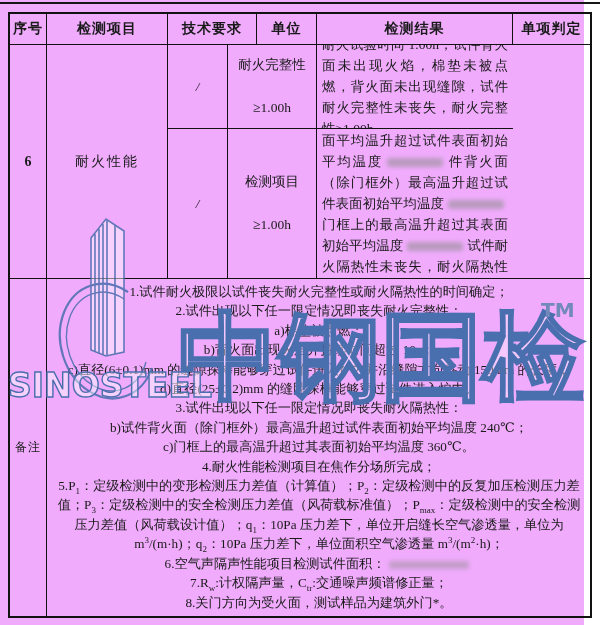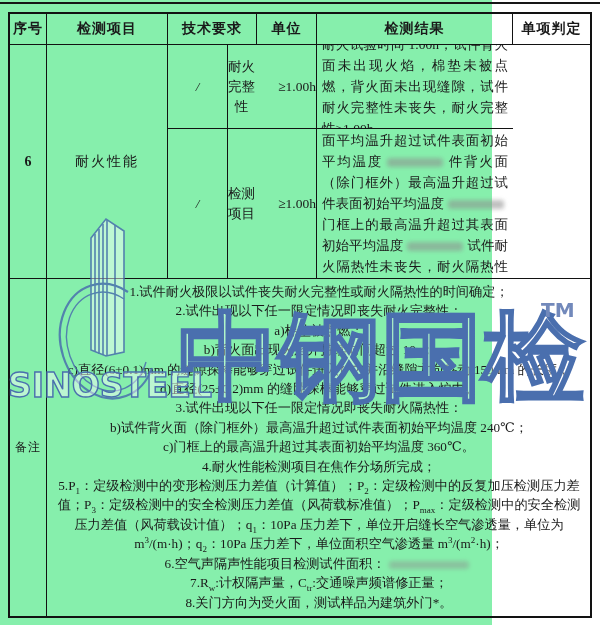--- a/index.html
+++ b/index.html
@@ -1,18 +1,18 @@
 <!DOCTYPE html>
 <html><head>
 <meta charset="utf-8">
 <style>
   * { margin:0; padding:0; box-sizing:border-box; }
   html,body { width:600px; height:625px; background:#ffffff; overflow:hidden;
     font-family:"Liberation Serif","DejaVu Serif",serif; color:#1a1a1a; }
-  .page { position:relative; width:492px; height:625px; background:#86efac; }
+  .page { position:relative; width:584px; height:625px; background:#f0abfc; }
 
   .top-rule { position:absolute; left:0; top:2px; width:600px; height:2px; background:#161616; }
 
   .tbl { position:absolute; left:8px; top:12px; width:584px; height:606px;
     border:2px solid #121212; background:transparent; }
 
   .row { display:flex; width:100%; }
   .cell { border-right:1px solid #121212; display:flex; align-items:center;
     justify-content:center; text-align:center; overflow:hidden; }
   .cell.last { border-right:none; }
@@ -27,21 +27,21 @@
   .mainrow { height:234px; border-bottom:1px solid #121212; }
   .midcol { width:345px; display:flex; flex-direction:column; }
   .subrow { display:flex; width:100%; }
   .subrow1 { height:84px; border-bottom:1px solid #121212; }
   .subrow2 { height:149px; }
   .subrow .c5b { width:196px; border-right:none; }
 
   .index-cell { font-size:14px; font-weight:bold; }
   .item-cell  { font-size:14px; letter-spacing:2px; }
   .unit-cell  { font-size:13px; font-style:italic; }
-  .req-cell   { font-size:13.5px; line-height:20px; flex-direction:row;gap:23px; }
+  .req-cell   { font-size:13.5px; line-height:20px; flex-direction:column;gap:23px; }
   .verdict-cell { font-size:14px; letter-spacing:2px; }
 
   .result-cell { padding:0 5px; }
   .result-text { width:100%; font-size:13.5px; line-height:21px;
     text-align:justify; text-justify:inter-ideograph; }
 
   .remrow { height:337px; }
   .rem-label { font-size:12px; letter-spacing:1px; }
   .rem-content { width:543px; border-right:none; display:block; text-align:left;
     padding:3px 4px 0 5px; }

